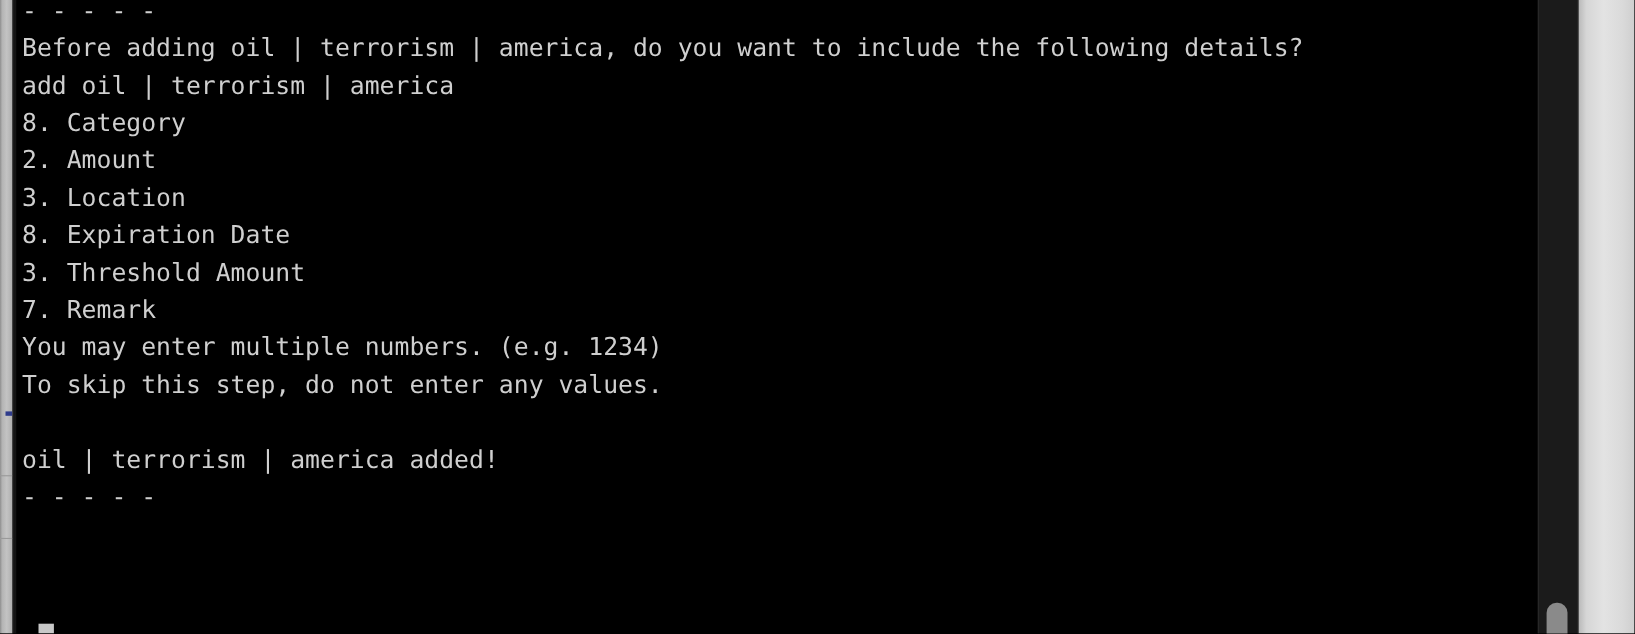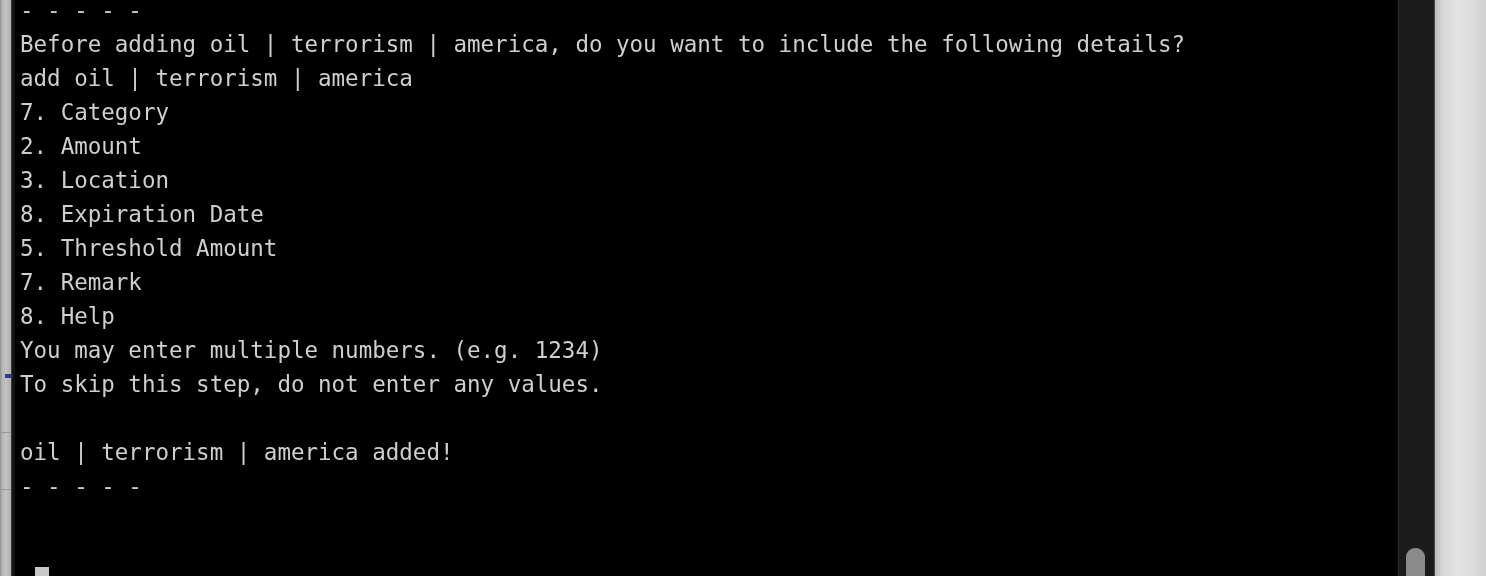--- a/index.html
+++ b/index.html
@@ -107,27 +107,26 @@
     <div class="gutter-seam" style="top:489px;"></div>
     <div class="gutter-mark" style="top:374px;"></div>
   </div>
   <div class="left-border"></div>
 
   <div class="terminal">
     <div class="term-inner" id="term-inner">
         <div class="line">- - - - -</div>
         <div class="line">Before adding oil | terrorism | america, do you want to include the following details?</div>
         <div class="line">add oil | terrorism | america</div>
-        <div class="line">7. Category</div>
+        <div class="line">8. Category</div>
         <div class="line">2. Amount</div>
         <div class="line">3. Location</div>
         <div class="line">8. Expiration Date</div>
-        <div class="line">5. Threshold Amount</div>
+        <div class="line">3. Threshold Amount</div>
         <div class="line">7. Remark</div>
-        <div class="line">8. Help</div>
         <div class="line">You may enter multiple numbers. (e.g. 1234)</div>
         <div class="line">To skip this step, do not enter any values.</div>
         <div class="line blank"></div>
         <div class="line">oil | terrorism | america added!</div>
         <div class="line">- - - - -</div>
       </div>
     <div class="cursor"></div>
   </div>
 
   <div class="scrollbar">

